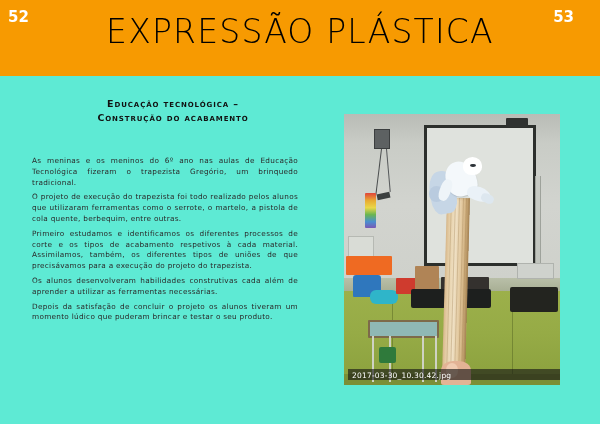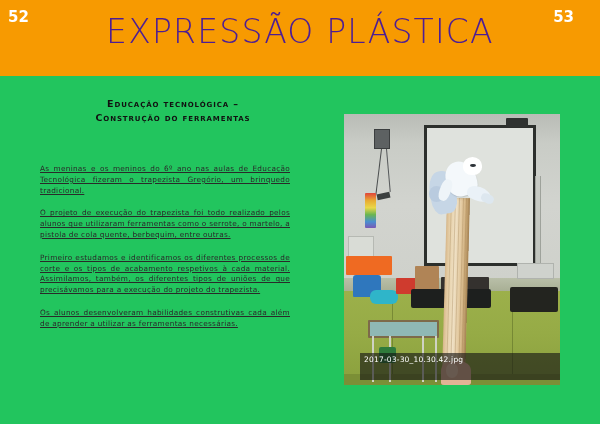--- a/index.html
+++ b/index.html
@@ -48,33 +48,33 @@
   .header-title {
     position: absolute;
     left: 0;
     right: 0;
     top: 13px;
     text-align: center;
     font-family: "DejaVu Sans", sans-serif;
     font-size: 33px;
     font-weight: 300;
     letter-spacing: 1.2px;
-    color: #4c1d95;
+    color: #000000;
     line-height: 1.15;
     white-space: nowrap;
   }
 
   
   .content {
     position: absolute;
     left: 0;
     top: 76px;
     width: 600px;
     height: 348px;
-    background: #22c55e;
+    background: #5eead4;
   }
 
   .article-heading {
     position: absolute;
     left: 28px;
     top: 21px;
     width: 290px;
     text-align: center;
     font-family: "DejaVu Sans", sans-serif;
     font-size: 9.5px;
@@ -93,22 +93,21 @@
     width: 274px;
     font-family: "DejaVu Sans", sans-serif;
     font-size: 7.3px;
     letter-spacing: 0.28px;
     color: #2a2a2a;
     line-height: 1.48;
     text-align: justify;
     text-justify: inter-word;
   }
   .article-body p {
-    margin: 12px;
-    text-decoration: underline;
+    margin: 4px;
   }
 
   
   .photo-frame {
     position: absolute;
     left: 344px;
     top: 38px;
     width: 216px;
     height: 271px;
     overflow: hidden;
@@ -405,56 +404,57 @@
     left: 63.5%; top: 29.5%;
     width: 6%; height: 3.2%;
     background: #dde7ef;
     border-radius: 40%;
     transform: rotate(25deg);
   }
 
   
   .photo-caption {
     position: absolute;
-    left: 16px;
+    left: 4px;
     bottom: 5px;
     width: 100%;
     background: rgba(20,20,20,0.62);
     color: #ffffff;
     font-family: "DejaVu Sans", sans-serif;
     font-size: 7.5px;
     letter-spacing: 0.2px;
-    padding: 2px 0 16px 4px;
+    padding: 2px 0 0 4px;
     box-sizing: border-box;
     line-height: 1.2;
   }
 </style>
 </head>
 <body>
 
 <div class="page">
 
   <div class="header-band">
     <div class="page-number left">52</div>
     <div class="header-title">EXPRESSÃO PLÁSTICA</div>
     <div class="page-number right">53</div>
   </div>
 
   <div class="content">
 
     <div class="article-heading">
       <span>Educação tecnológica –</span>
-      <span class="line2">Construção do ferramentas</span>
+      <span class="line2">Construção do acabamento</span>
     </div>
 
     <div class="article-body">
       <p>As meninas e os meninos do 6º ano nas aulas de Educação Tecnológica fizeram o trapezista Gregório, um brinquedo tradicional.</p>
       <p>O projeto de execução do trapezista foi todo realizado pelos alunos que utilizaram ferramentas como o serrote, o martelo, a pistola de cola quente, berbequim, entre outras.</p>
       <p>Primeiro estudamos e identificamos os diferentes processos de corte e os tipos de acabamento respetivos à cada material. Assimilamos, também, os diferentes tipos de uniões de que precisávamos para a execução do projeto do trapezista.</p>
       <p>Os alunos desenvolveram habilidades construtivas cada além de aprender a utilizar as ferramentas necessárias.</p>
+      <p>Depois da satisfação de concluir o projeto os alunos tiveram um momento lúdico que puderam brincar e testar o seu produto.</p>
     </div>
 
     <div class="photo-frame">
       <div class="photo">
 
         <div class="wall"></div>
         <div class="counter-top"></div>
         <div class="cabinets">
           <div class="cabinet-seam" style="left:22%"></div>
           <div class="cabinet-seam" style="left:52%"></div>

